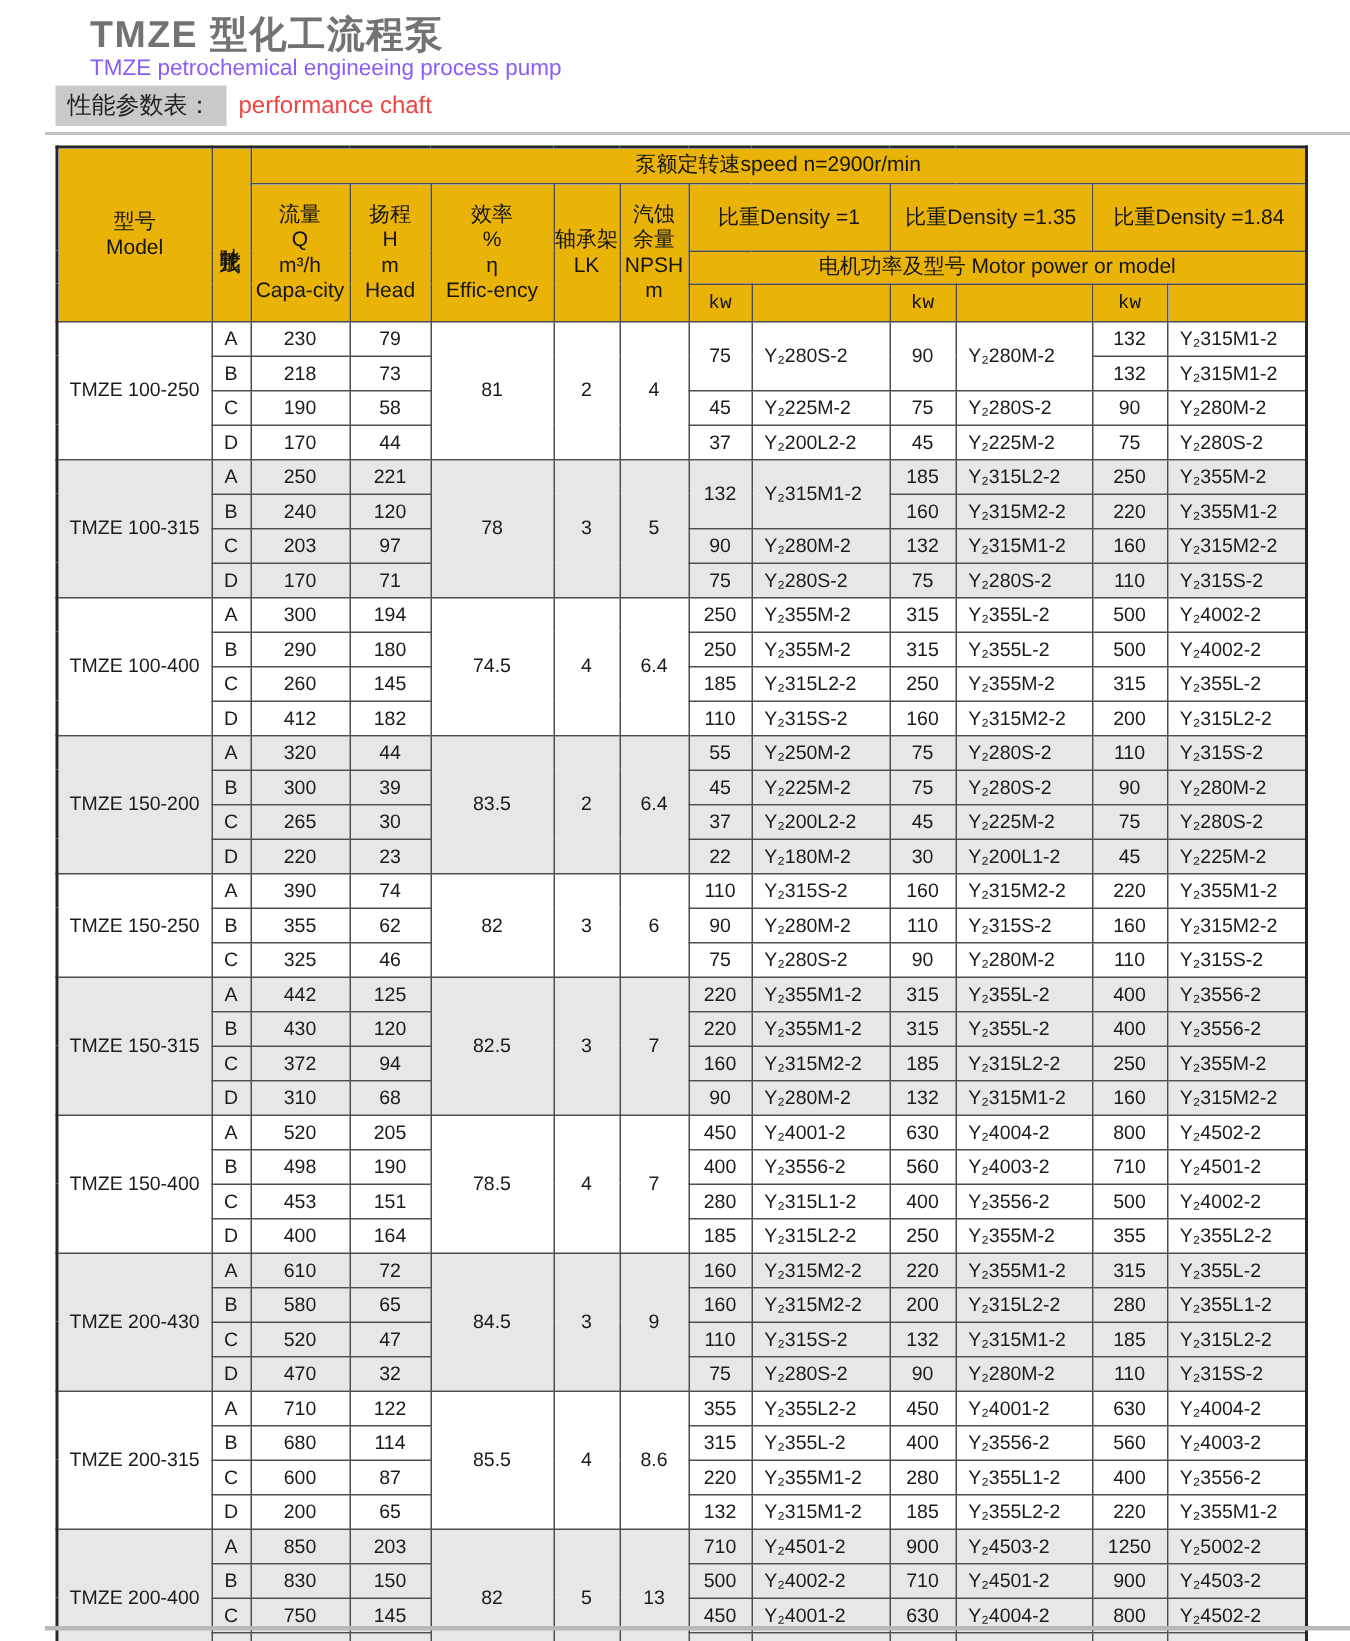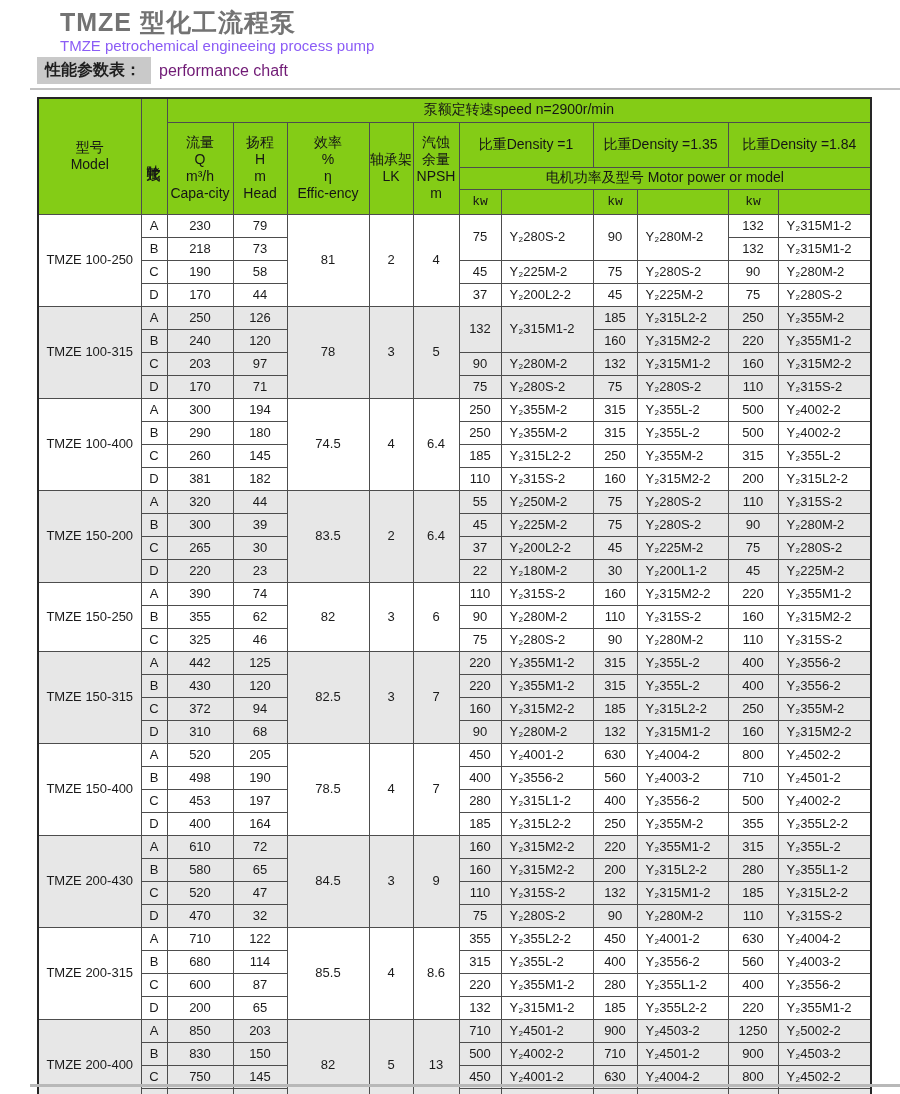--- a/index.html
+++ b/index.html
@@ -1,27 +1,27 @@
 <!DOCTYPE html>
 <html><head>
 <meta charset="utf-8">
 <style>
   html,body{margin:0;padding:0;background:#fff;}
   body{width:900px;height:1094px;font-family:"Liberation Sans",sans-serif;color:#1b1b1b;position:relative;}
   .page{position:absolute;inset:0;}
   .title-cn{position:absolute;top:6px;left:60px;font-size:25px;font-weight:bold;letter-spacing:1px;color:#737373;}
   .subtitle-en{position:absolute;top:37px;left:60px;font-size:15px;color:#8b5cf6;}
   .perf-row{position:absolute;top:57px;left:37px;height:27px;display:flex;align-items:center;}
-  .perf-cn{background:#c9c9c9;padding:3px 10px 3px 8px;font-size:16px;font-weight:bold;color:#1f1f1f;}
-  .perf-en{font-size:16px;color:#701a75;margin-left:8px;}
+  .perf-cn{background:#c9c9c9;padding:3px 10px 3px 8px;font-size:16px;font-weight:normal;color:#1f1f1f;}
+  .perf-en{font-size:16px;color:#ef4444;margin-left:8px;}
   .top-rule{position:absolute;top:88px;left:30px;width:870px;height:2px;background:#c2c2c2;}
   .bottom-rule{position:absolute;top:1084px;left:30px;width:870px;height:3px;background:#b8b8b8;}
   table{position:absolute;top:97px;left:37px;width:833px;border-collapse:collapse;table-layout:fixed;border:2px solid #262626;}
   th,td{border:1px solid #4d4d4d;text-align:center;padding:0;font-size:13px;overflow:hidden;white-space:nowrap;}
-  thead th{background:#84cc16;font-weight:normal;font-size:14px;color:#151515;}
+  thead th{background:#eab308;font-weight:normal;font-size:14px;color:#151515;}
   thead tr:nth-child(1){height:24px;}
   thead tr:nth-child(2){height:45px;}
   thead tr:nth-child(3){height:22px;}
   thead tr:nth-child(4){height:25px;}
   thead .hline{line-height:1.2;}
   .vert{writing-mode:vertical-lr;text-orientation:upright;letter-spacing:1px;margin:0 auto;font-size:14px;}
   tbody tr{height:22px;}
   tbody td{line-height:22px;background:#fff;}
   tbody tr.alt td{background:#e7e7e7;}
   td.mdl{text-align:left;padding-left:8px;}
@@ -154,21 +154,21 @@
           <td class="mdl">Y₂200L2-2</td>
           <td class="num">45</td>
           <td class="mdl">Y₂225M-2</td>
           <td class="num">75</td>
           <td class="mdl">Y₂280S-2</td>
         </tr>
         <tr class="alt">
           <td rowspan="4" class="model">TMZE 100-315</td>
           <td class="imp">A</td>
           <td class="num">250</td>
-          <td class="num">126</td>
+          <td class="num">221</td>
           <td rowspan="4" class="num">78</td>
           <td rowspan="4" class="num">3</td>
           <td rowspan="4" class="num">5</td>
           <td rowspan="2" class="num">132</td>
           <td rowspan="2" class="mdl">Y₂315M1-2</td>
           <td class="num">185</td>
           <td class="mdl">Y₂315L2-2</td>
           <td class="num">250</td>
           <td class="mdl">Y₂355M-2</td>
         </tr>
@@ -235,21 +235,21 @@
           <td class="num">145</td>
           <td class="num">185</td>
           <td class="mdl">Y₂315L2-2</td>
           <td class="num">250</td>
           <td class="mdl">Y₂355M-2</td>
           <td class="num">315</td>
           <td class="mdl">Y₂355L-2</td>
         </tr>
         <tr>
           <td class="imp">D</td>
-          <td class="num">381</td>
+          <td class="num">412</td>
           <td class="num">182</td>
           <td class="num">110</td>
           <td class="mdl">Y₂315S-2</td>
           <td class="num">160</td>
           <td class="mdl">Y₂315M2-2</td>
           <td class="num">200</td>
           <td class="mdl">Y₂315L2-2</td>
         </tr>
         <tr class="alt">
           <td rowspan="4" class="model">TMZE 150-200</td>
@@ -406,21 +406,21 @@
           <td class="num">400</td>
           <td class="mdl">Y₂3556-2</td>
           <td class="num">560</td>
           <td class="mdl">Y₂4003-2</td>
           <td class="num">710</td>
           <td class="mdl">Y₂4501-2</td>
         </tr>
         <tr>
           <td class="imp">C</td>
           <td class="num">453</td>
-          <td class="num">197</td>
+          <td class="num">151</td>
           <td class="num">280</td>
           <td class="mdl">Y₂315L1-2</td>
           <td class="num">400</td>
           <td class="mdl">Y₂3556-2</td>
           <td class="num">500</td>
           <td class="mdl">Y₂4002-2</td>
         </tr>
         <tr>
           <td class="imp">D</td>
           <td class="num">400</td>

